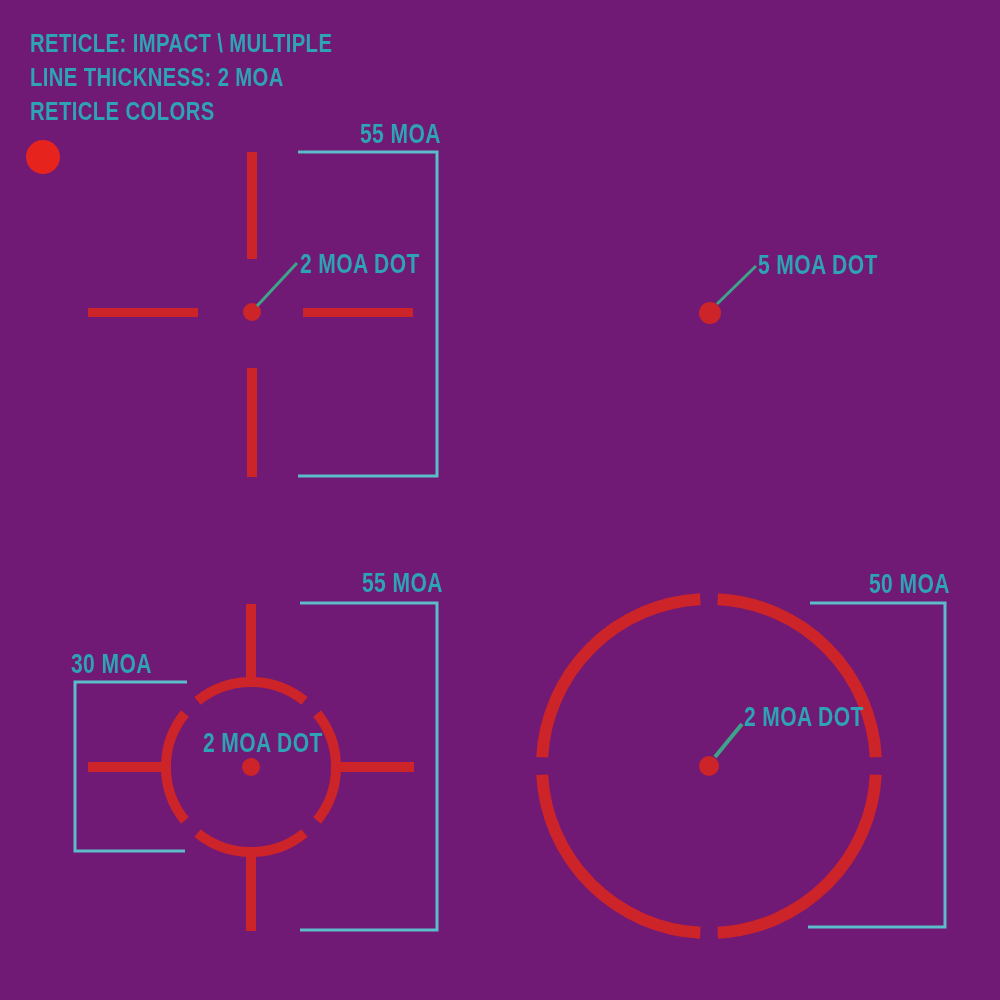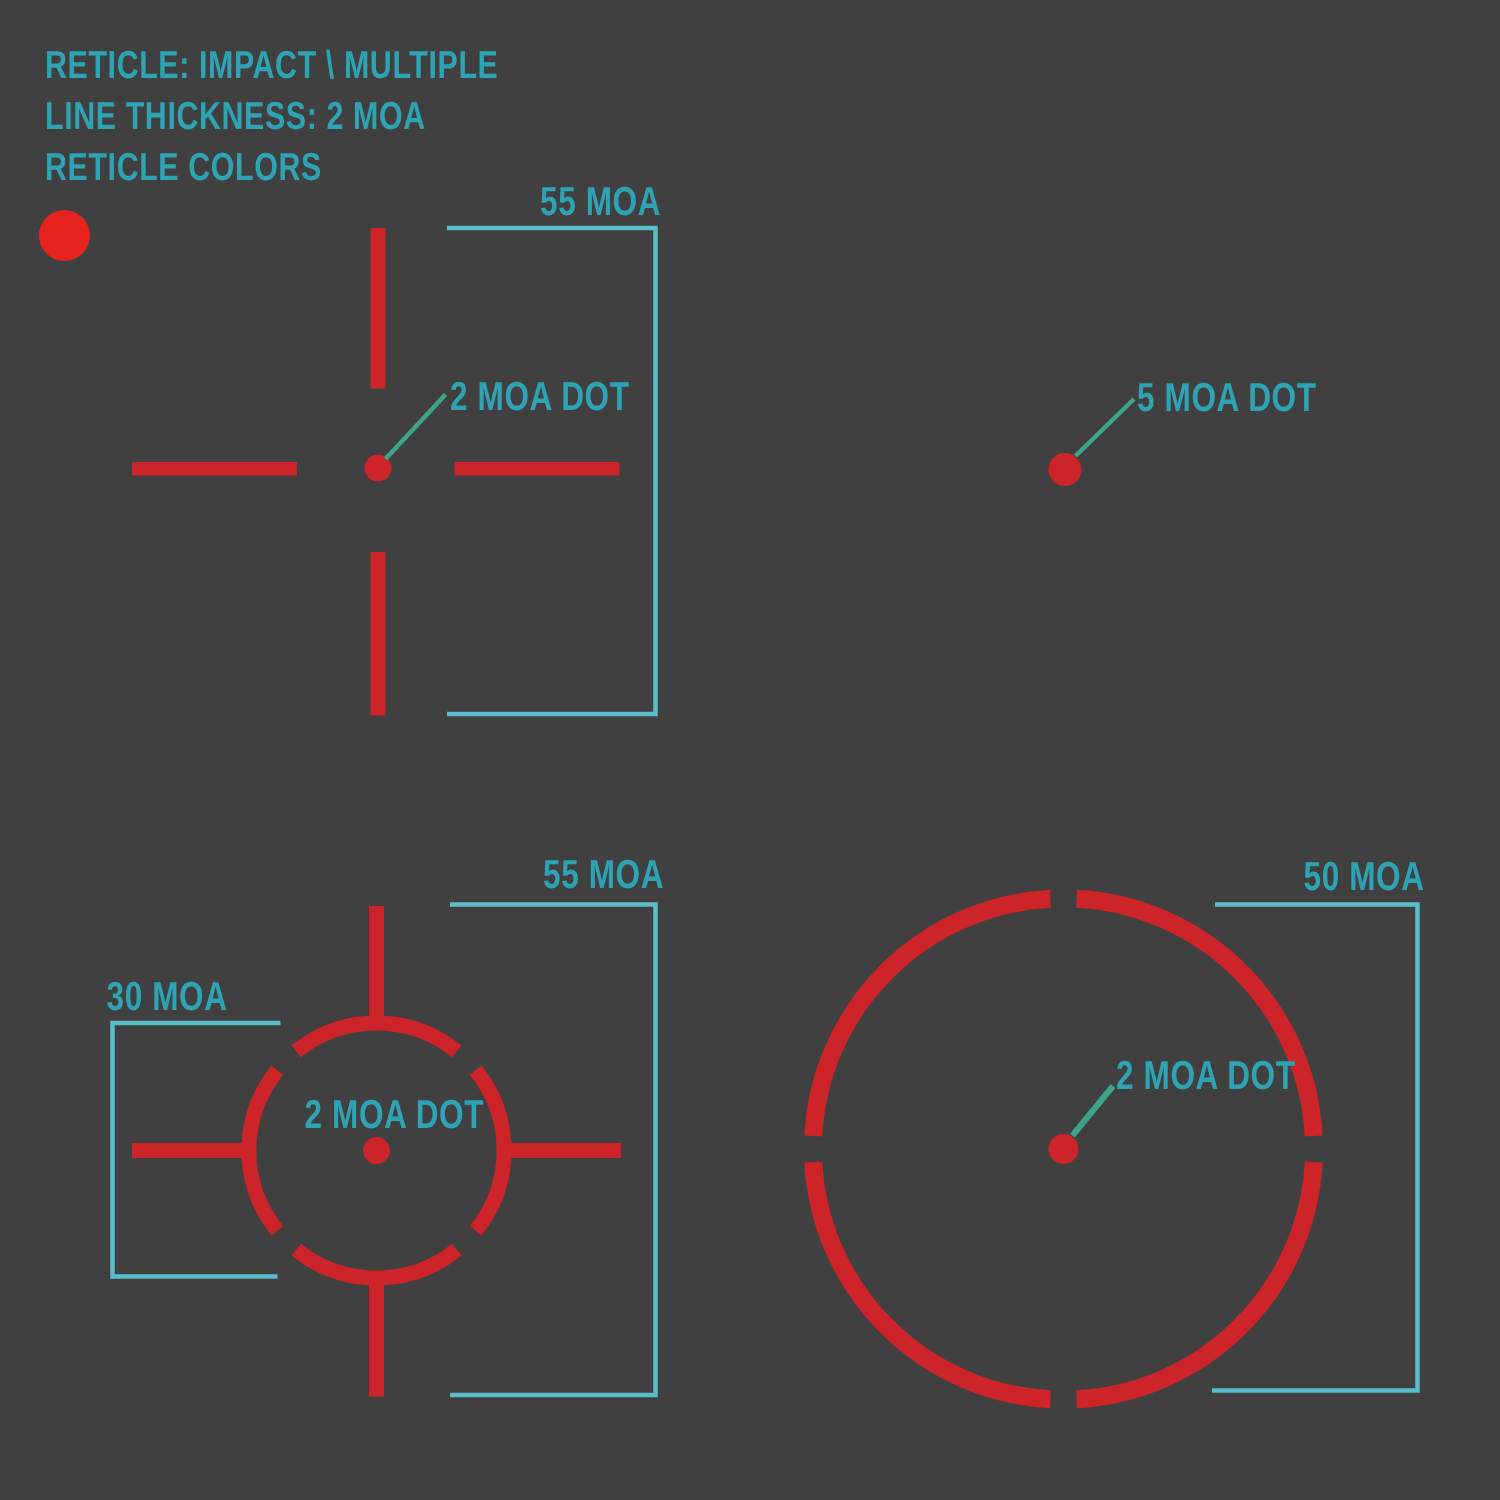--- a/index.html
+++ b/index.html
@@ -1,19 +1,19 @@
 <!DOCTYPE html>
 <html><head>
 <meta charset="utf-8">
 <style>
   html,body{margin:0;padding:0;background:#ffffff;}
   #canvas{
     position:relative;
     width:1000px;height:1000px;
-    background:#404040;
+    background:#701a75;
     overflow:hidden;
     font-family:"Liberation Sans", sans-serif;
   }
   #reticle-svg{position:absolute;left:0;top:0;}
   .lbl{
     position:absolute;
     font-weight:700;
     color:#2ea3b4;
     white-space:nowrap;
     transform:scaleX(0.78);

